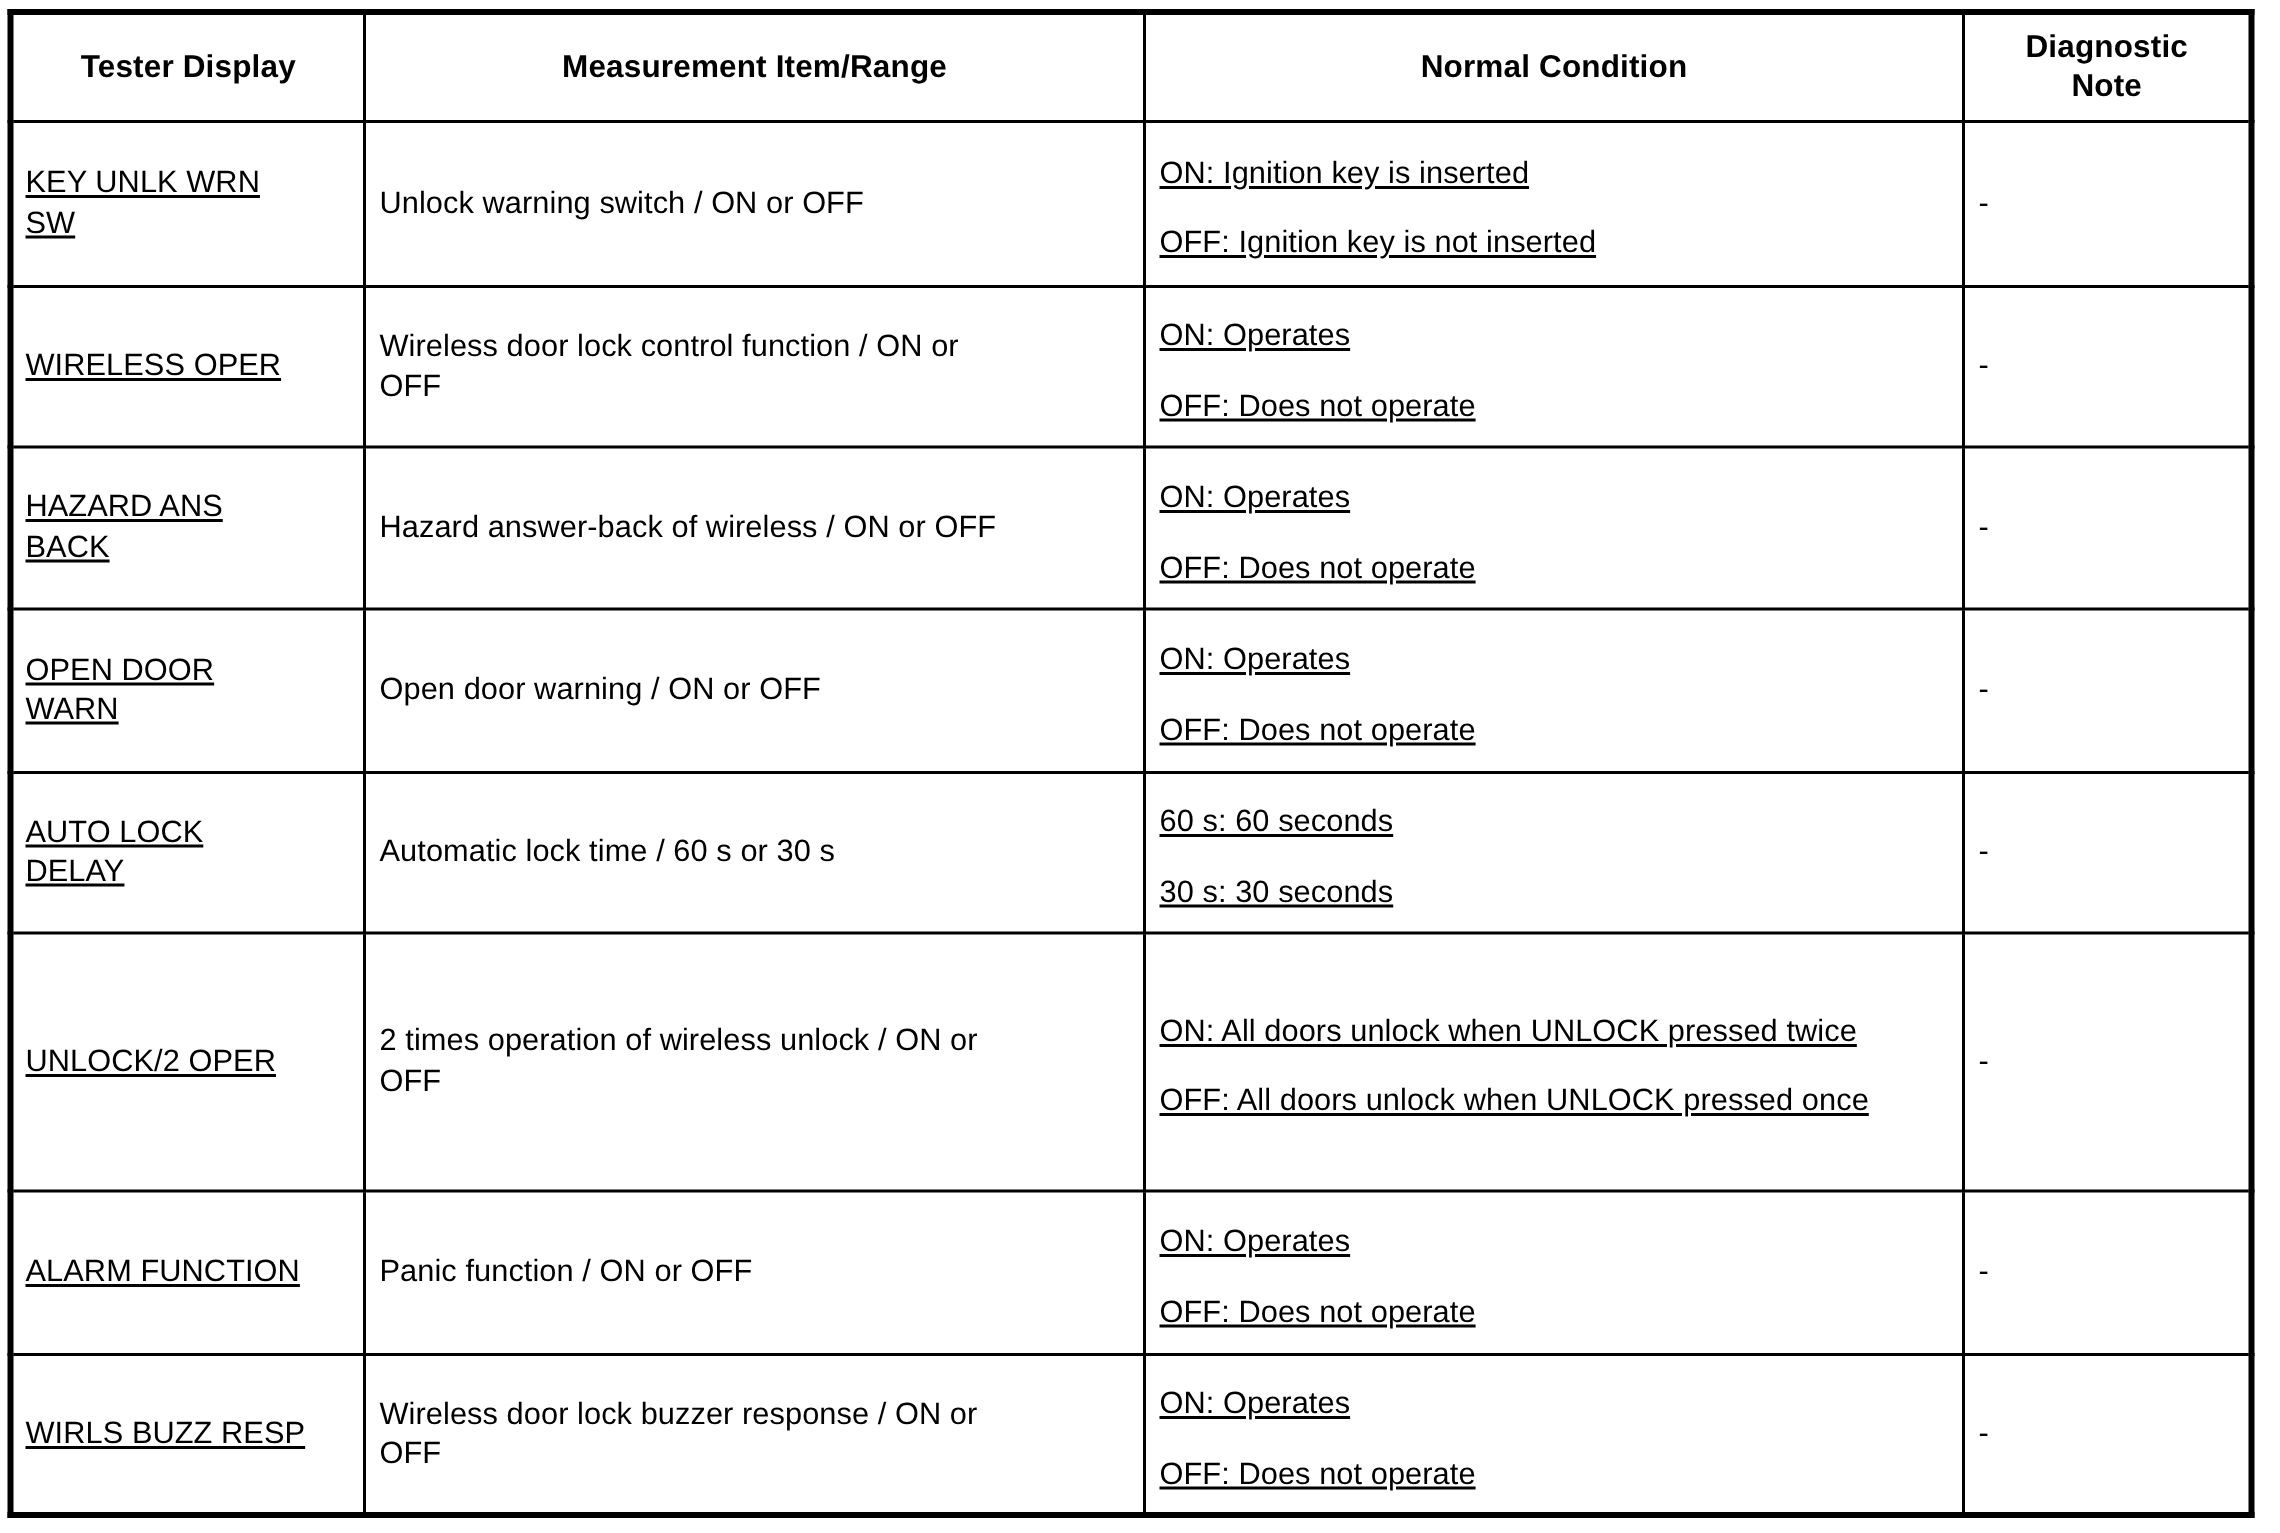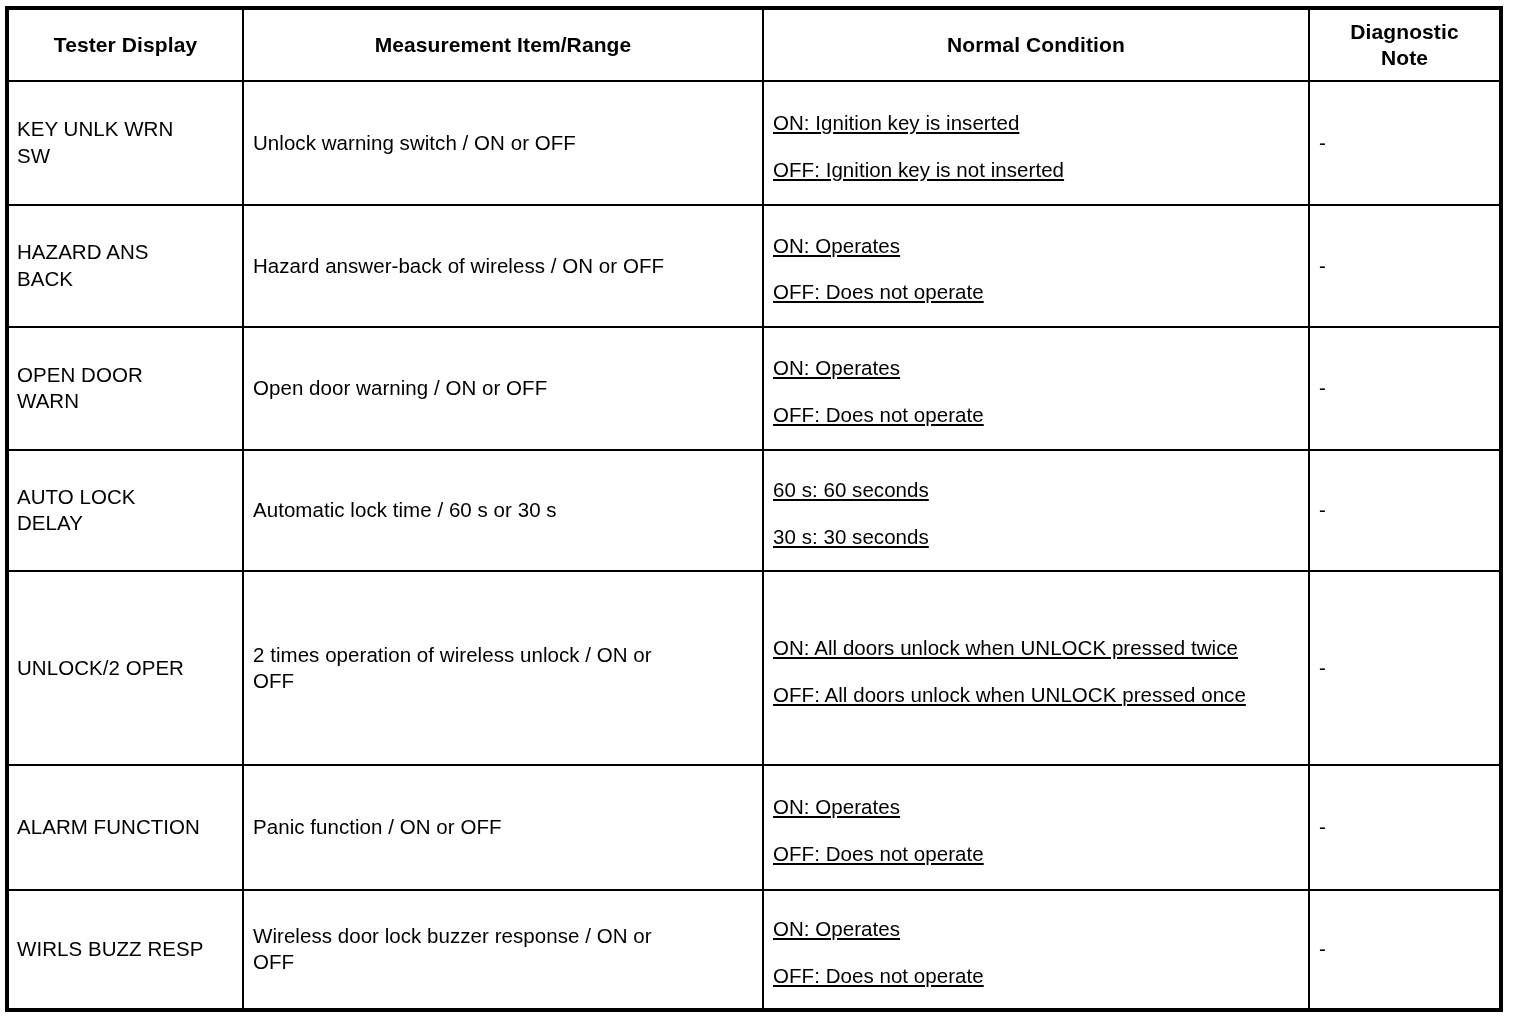--- a/index.html
+++ b/index.html
@@ -70,20 +70,21 @@
     line-height: 1.3;
     letter-spacing: 0.05px;
     white-space: pre-line;
   }
 
   td.col-tester {
     vertical-align: middle;
   }
   td.col-tester .cell-pad {
     padding-left: 8px;
+    text-decoration: underline;
   }
 
   td.col-item {
     vertical-align: middle;
   }
   td.col-item .cell-pad {
     padding-left: 9px;
   }
 
   td.col-cond {
@@ -168,20 +169,39 @@
             <span class="cond-gap"></span>
             <span class="cond-line">OFF: Ignition key is not inserted</span>
           </span>
         </td>
         <td class="col-note">
           <span class="cell-pad">-</span>
         </td>
       </tr>
 
 
+      <tr class="r2">
+        <td class="col-tester">
+          <span class="cell-pad">WIRELESS OPER</span>
+        </td>
+        <td class="col-item">
+          <span class="cell-pad">Wireless door lock control function / ON or
+OFF</span>
+        </td>
+        <td class="col-cond">
+          <span class="cond-block">
+            <span class="cond-line">ON: Operates</span>
+            <span class="cond-gap"></span>
+            <span class="cond-line">OFF: Does not operate</span>
+          </span>
+        </td>
+        <td class="col-note">
+          <span class="cell-pad">-</span>
+        </td>
+      </tr>
 
       <tr class="r3">
         <td class="col-tester">
           <span class="cell-pad">HAZARD ANS
 BACK</span>
         </td>
         <td class="col-item">
           <span class="cell-pad">Hazard answer-back of wireless / ON or OFF</span>
         </td>
         <td class="col-cond">

